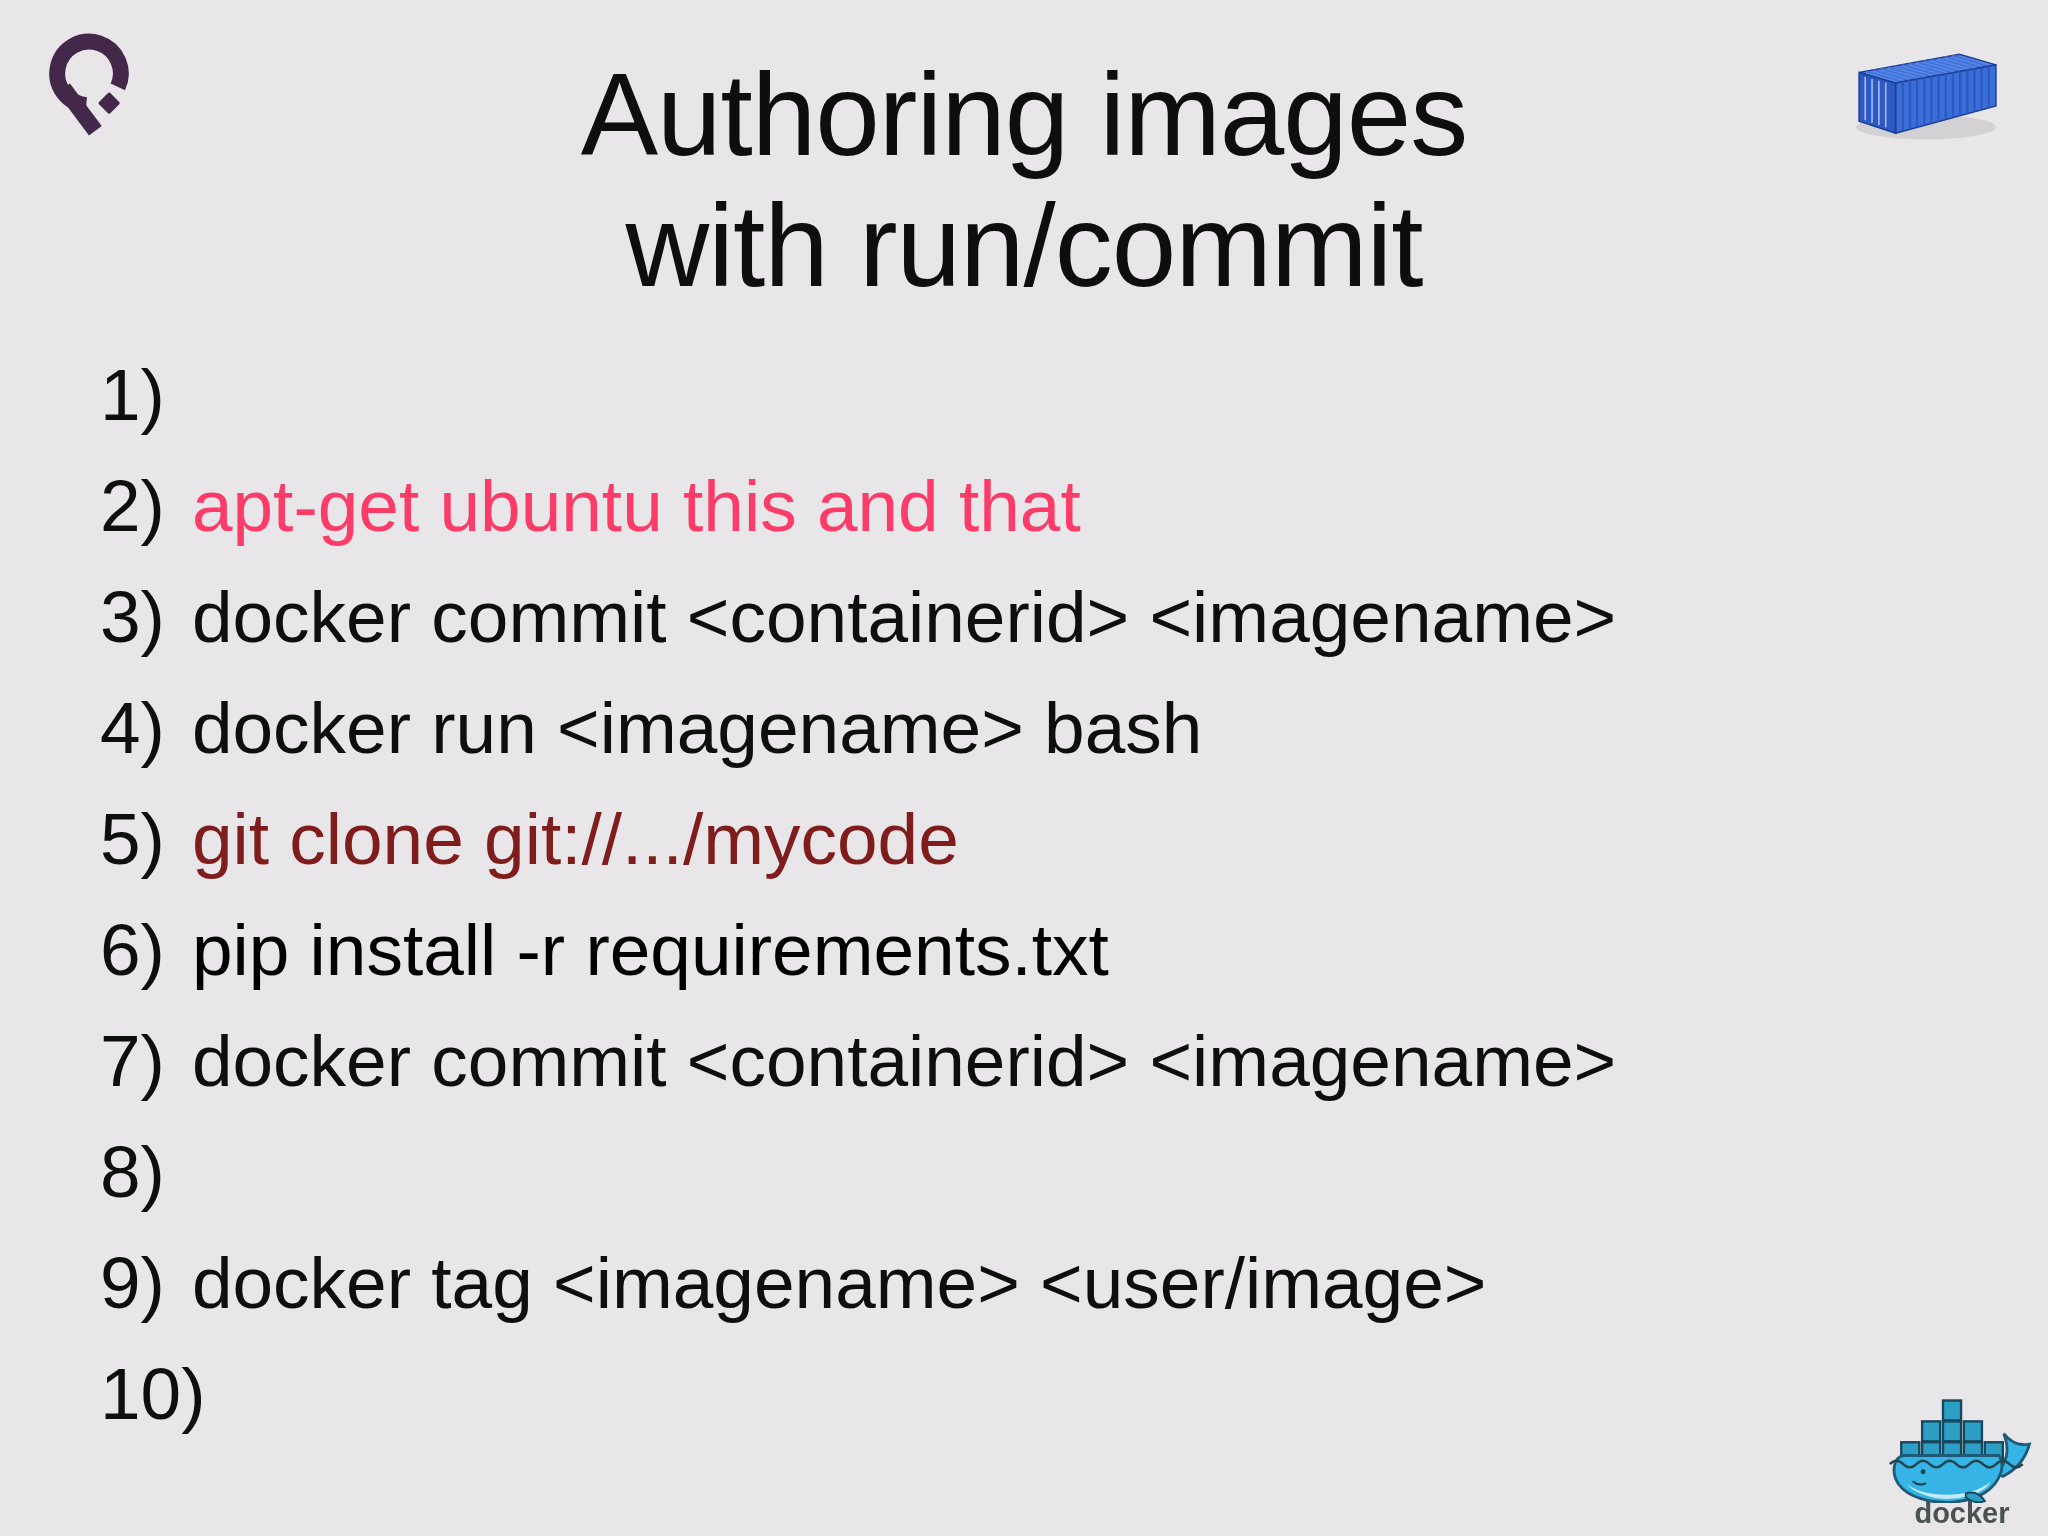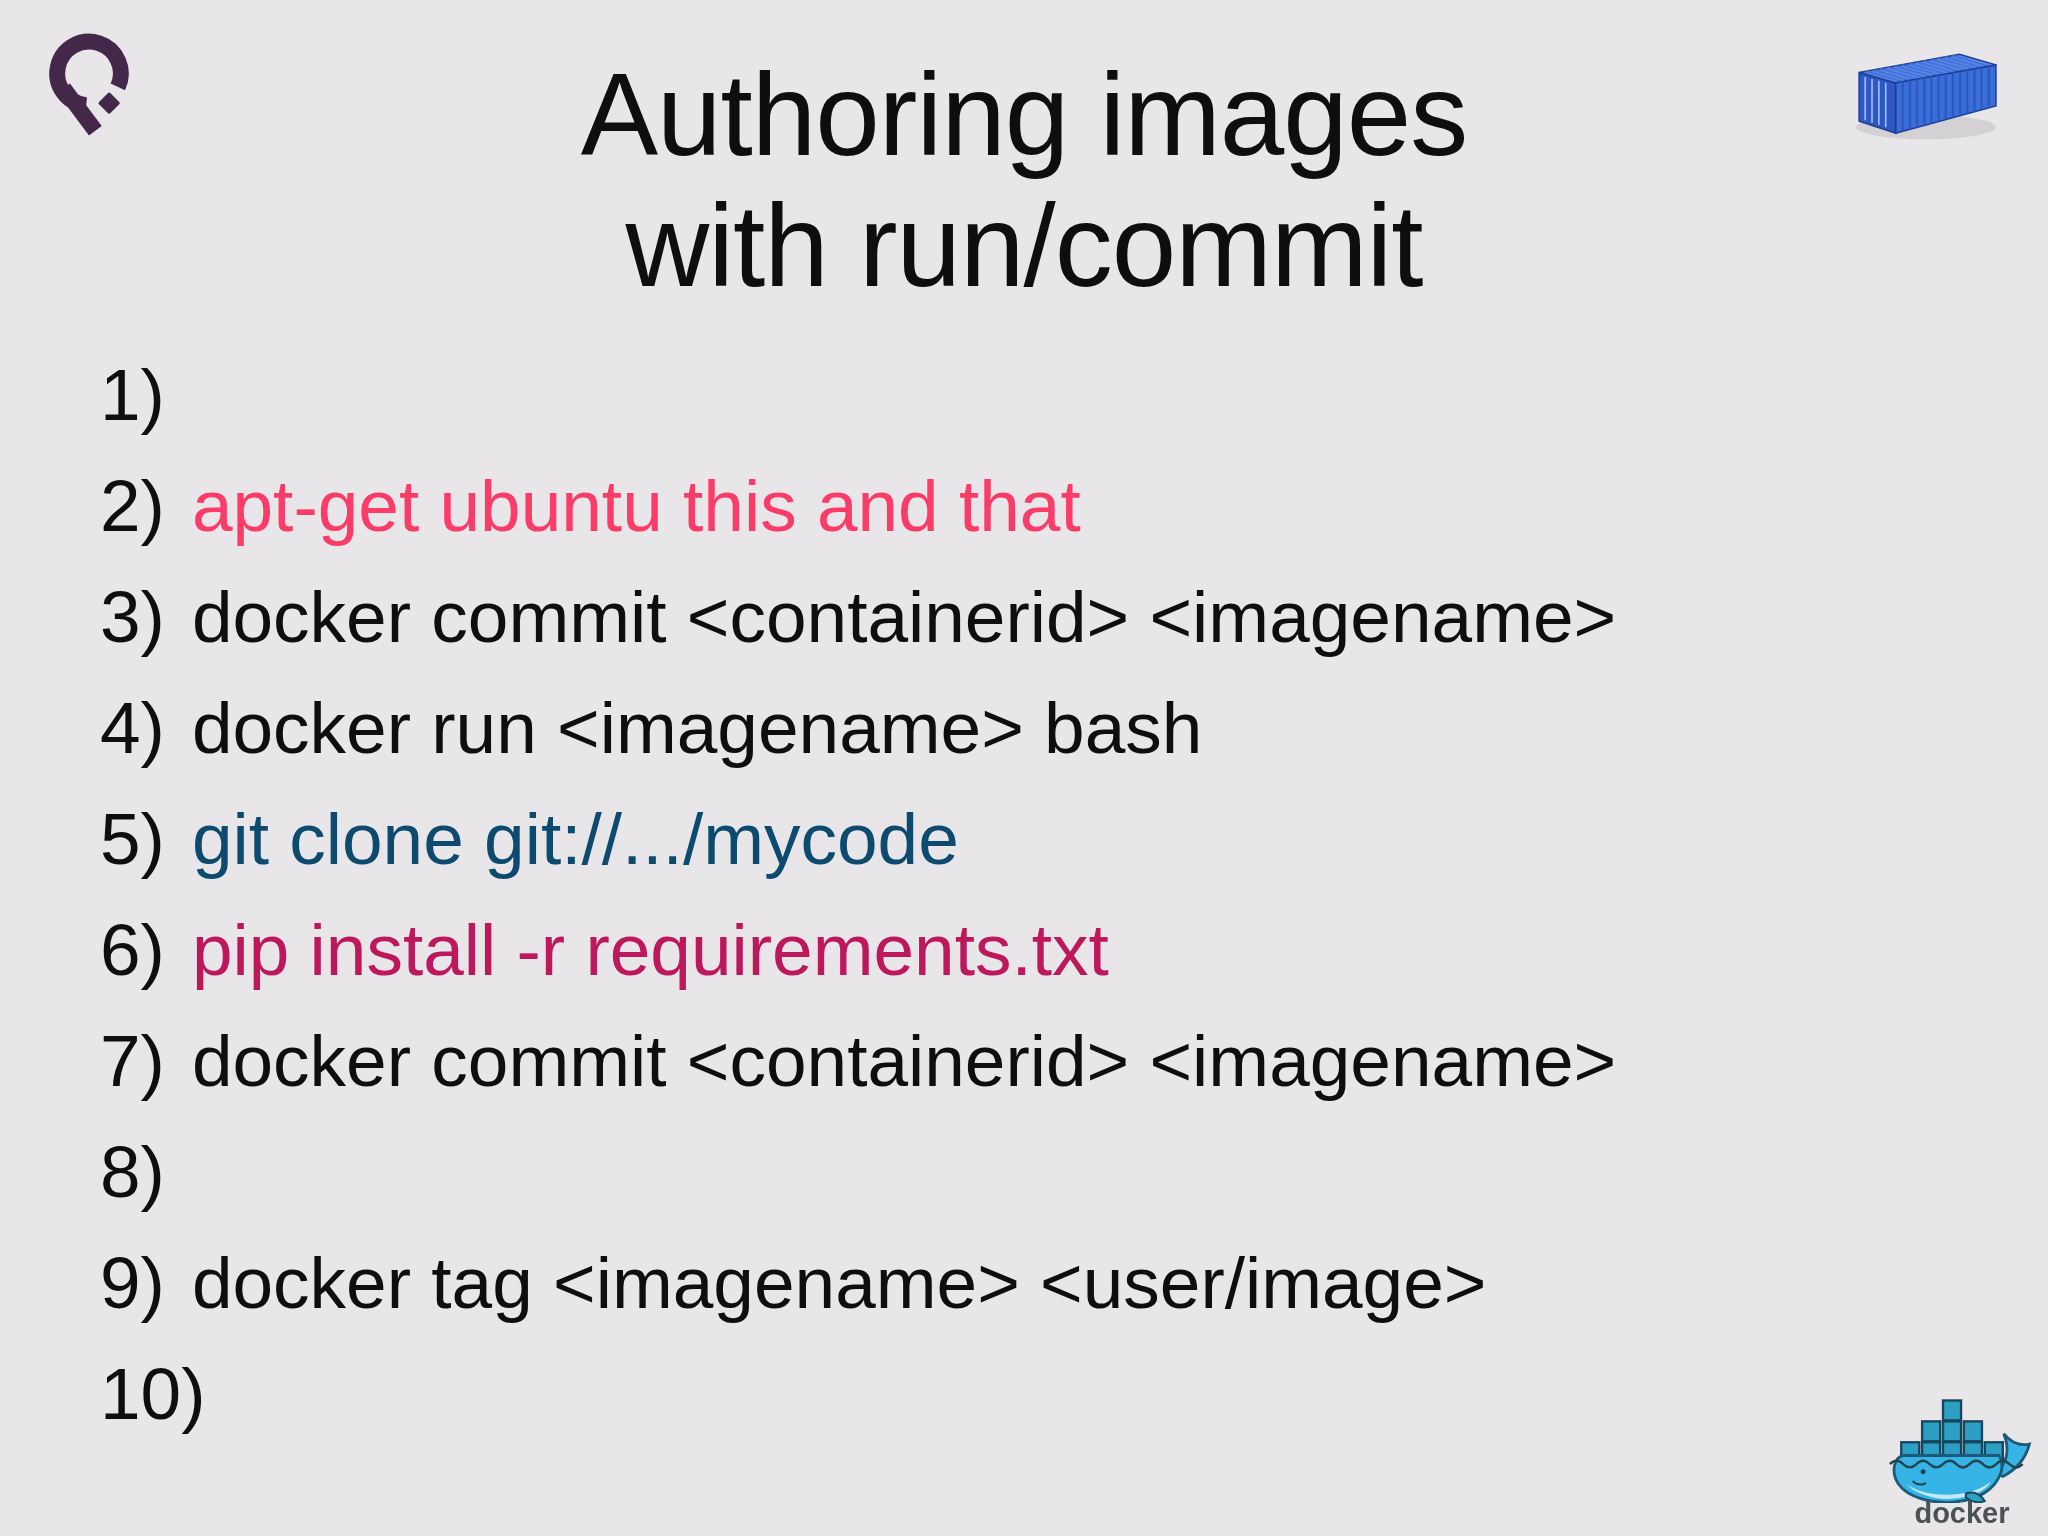--- a/index.html
+++ b/index.html
@@ -109,25 +109,25 @@
     <li class="step">
       <span class="num">3)</span>
       <span class="txt">docker commit &lt;containerid&gt; &lt;imagename&gt;</span>
     </li>
     <li class="step">
       <span class="num">4)</span>
       <span class="txt">docker run &lt;imagename&gt; bash</span>
     </li>
     <li class="step">
       <span class="num">5)</span>
-      <span class="txt" style="color: #0c4a6e;">git clone git://.../mycode</span>
+      <span class="txt" style="color: #7f1d1d;">git clone git://.../mycode</span>
     </li>
     <li class="step">
       <span class="num">6)</span>
-      <span class="txt" style="color: #be185d;">pip install -r requirements.txt</span>
+      <span class="txt" style="color: #000000;">pip install -r requirements.txt</span>
     </li>
     <li class="step">
       <span class="num">7)</span>
       <span class="txt">docker commit &lt;containerid&gt; &lt;imagename&gt;</span>
     </li>
     <li class="step">
       <span class="num">8)</span>
     </li>
     <li class="step">
       <span class="num">9)</span>

